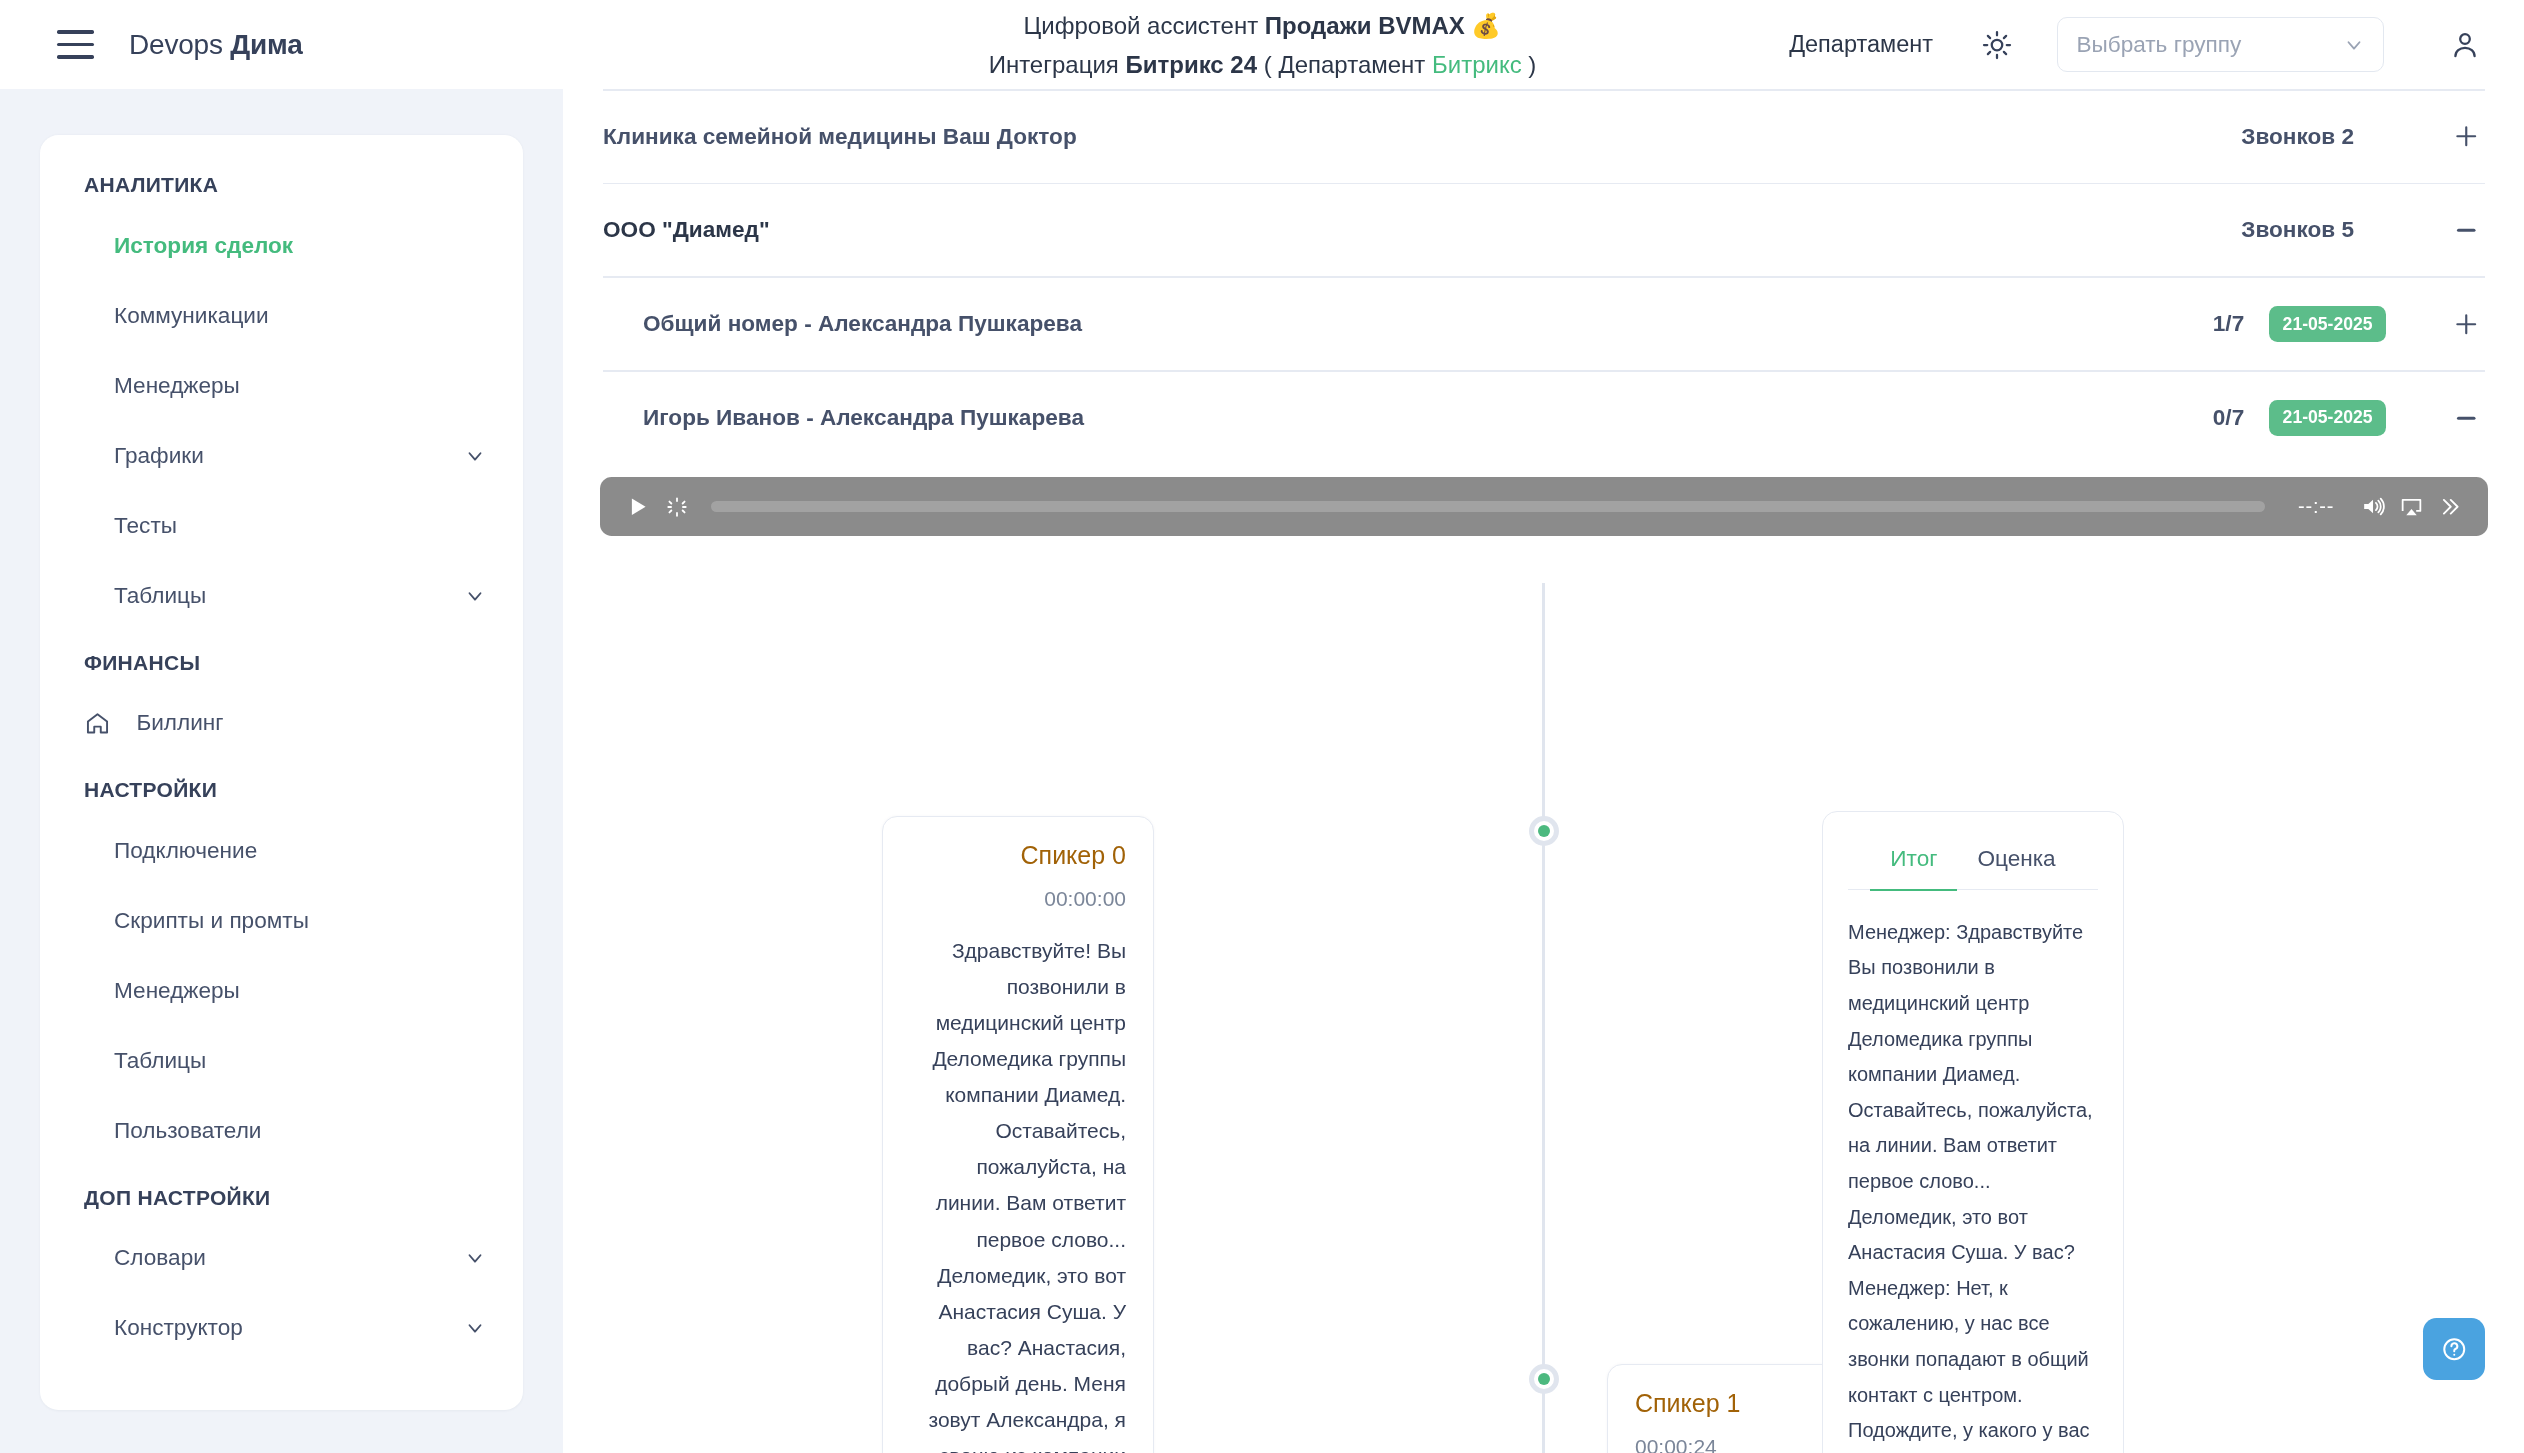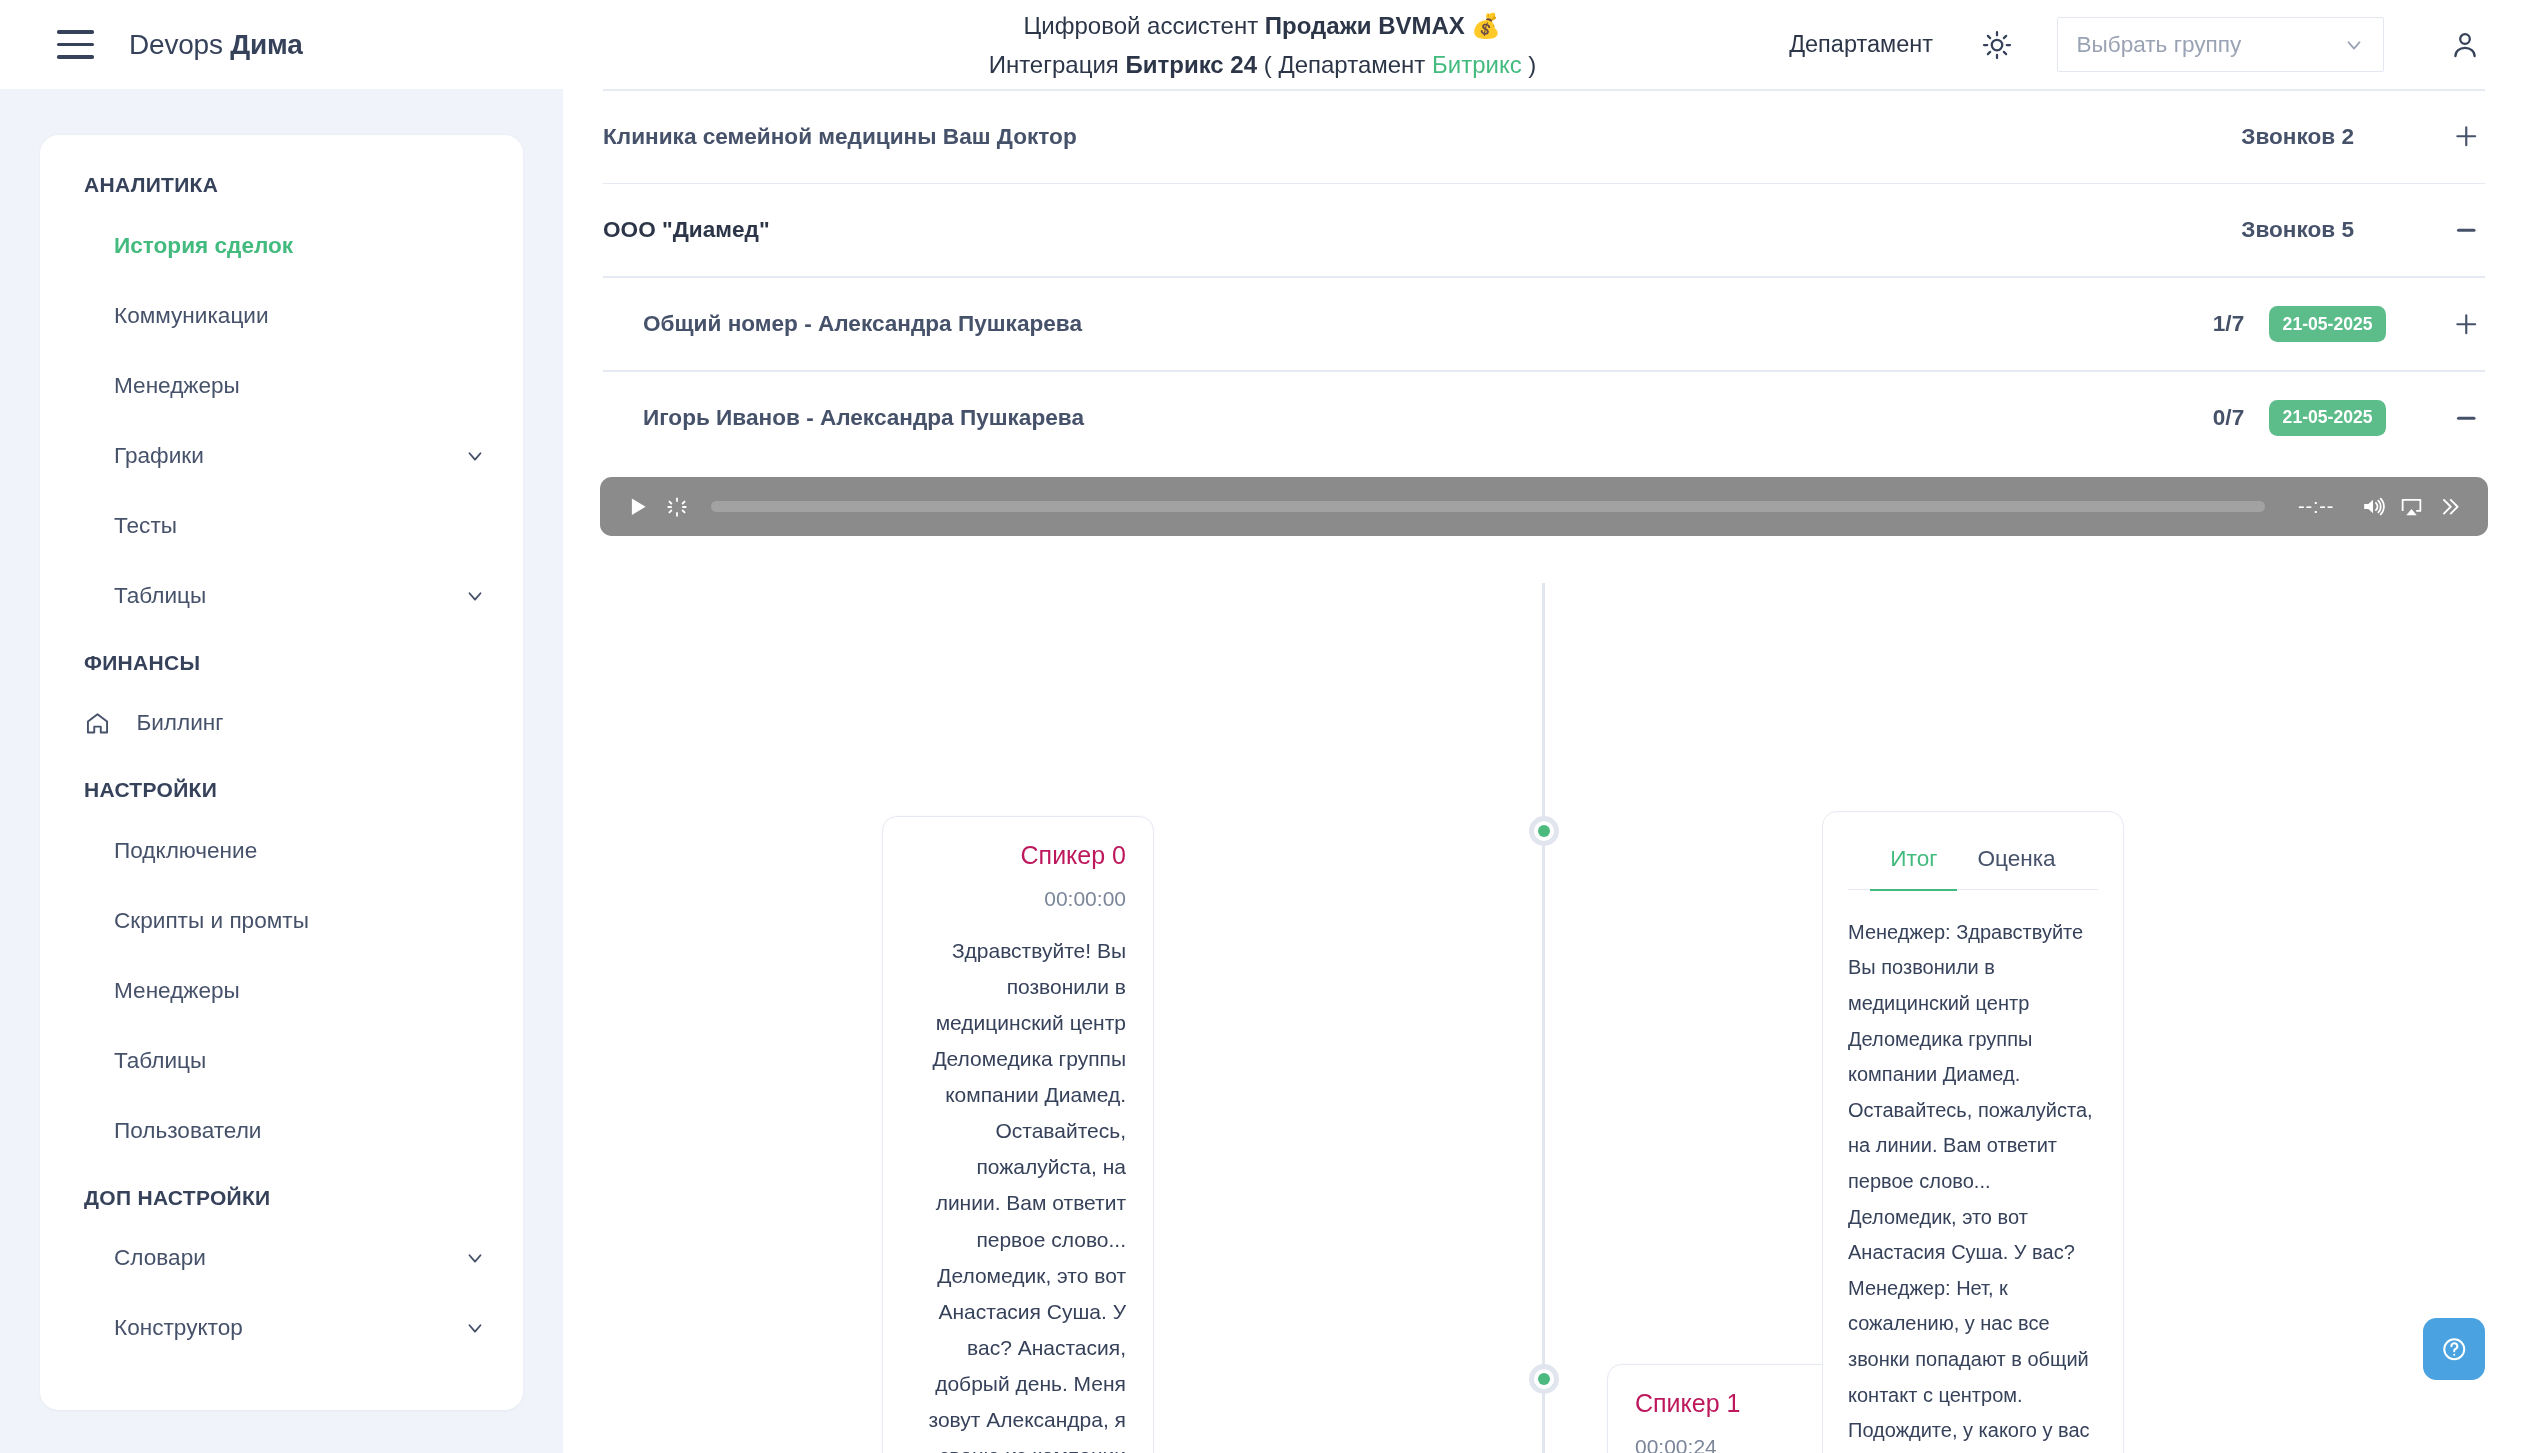--- a/index.html
+++ b/index.html
@@ -34,21 +34,21 @@
 
   .header-right {
     position: absolute; right: 37px; top: 0; height: 89px;
     display: flex; align-items: center; gap: 10px;
   }
   .dept-label { font-size: 23.5px; color: #2c3648; white-space: nowrap; }
   .sun-btn { margin-left: 30px; width: 47px; height: 47px; display: flex;
     align-items: center; justify-content: center; cursor: pointer; }
   .group-select {
     margin-left: 27px; width: 327px; height: 55px; border: 1.7px solid #e3e8f0;
-    border-radius: 2px; display: flex; align-items: center; padding: 0 18.4px;
+    border-radius: 10px; display: flex; align-items: center; padding: 0 18.4px;
     cursor: pointer; background: #fff;
   }
   .group-select .gs-text { flex: 1; font-size: 22.6px; color: #9aa3b4; white-space: nowrap; }
   .avatar-btn { margin-left: 47px; width: 47px; height: 47px; display: flex;
     align-items: center; justify-content: center; cursor: pointer; }
 
   
   .page-bg {
     position: absolute; top: 89px; left: 0; width: 563px; height: 1365px;
     background: #f0f3f9;
@@ -120,21 +120,21 @@
     background: #ffffff; border: 5.9px solid #e0e5ee;
     display: flex; align-items: center; justify-content: center;
   }
   .tl-dot i { width: 12.6px; height: 12.6px; border-radius: 50%; background: #4cb97f; display: block; }
 
   .bubble {
     position: absolute; background: #ffffff; border: 1.7px solid #e6eaf2;
     border-radius: 15px; padding: 23.5px 27px;
     box-shadow: 0 0.8px 3.4px rgba(40,55,85,0.04);
   }
-  .bub-name { font-size: 25px; color: #be185d; margin-bottom: 17px; }
+  .bub-name { font-size: 25px; color: #a16207; margin-bottom: 17px; }
   .bub-time { font-size: 21px; color: #7b8699; margin-bottom: 22px; }
   .bub-text { font-size: 21px; color: #36415a; line-height: 1.72; }
   .right-align { text-align: right; }
 
   .sp0 { left: 319px; top: 280px; width: 272px; }
   .sp1 { left: 1044px; top: 828px; width: 272px; }
 
   .summary {
     position: absolute; left: 1259px; top: 275px; width: 302px; height: 721px;
     background: #ffffff; border: 1.7px solid #e6eaf2; border-radius: 15px;

